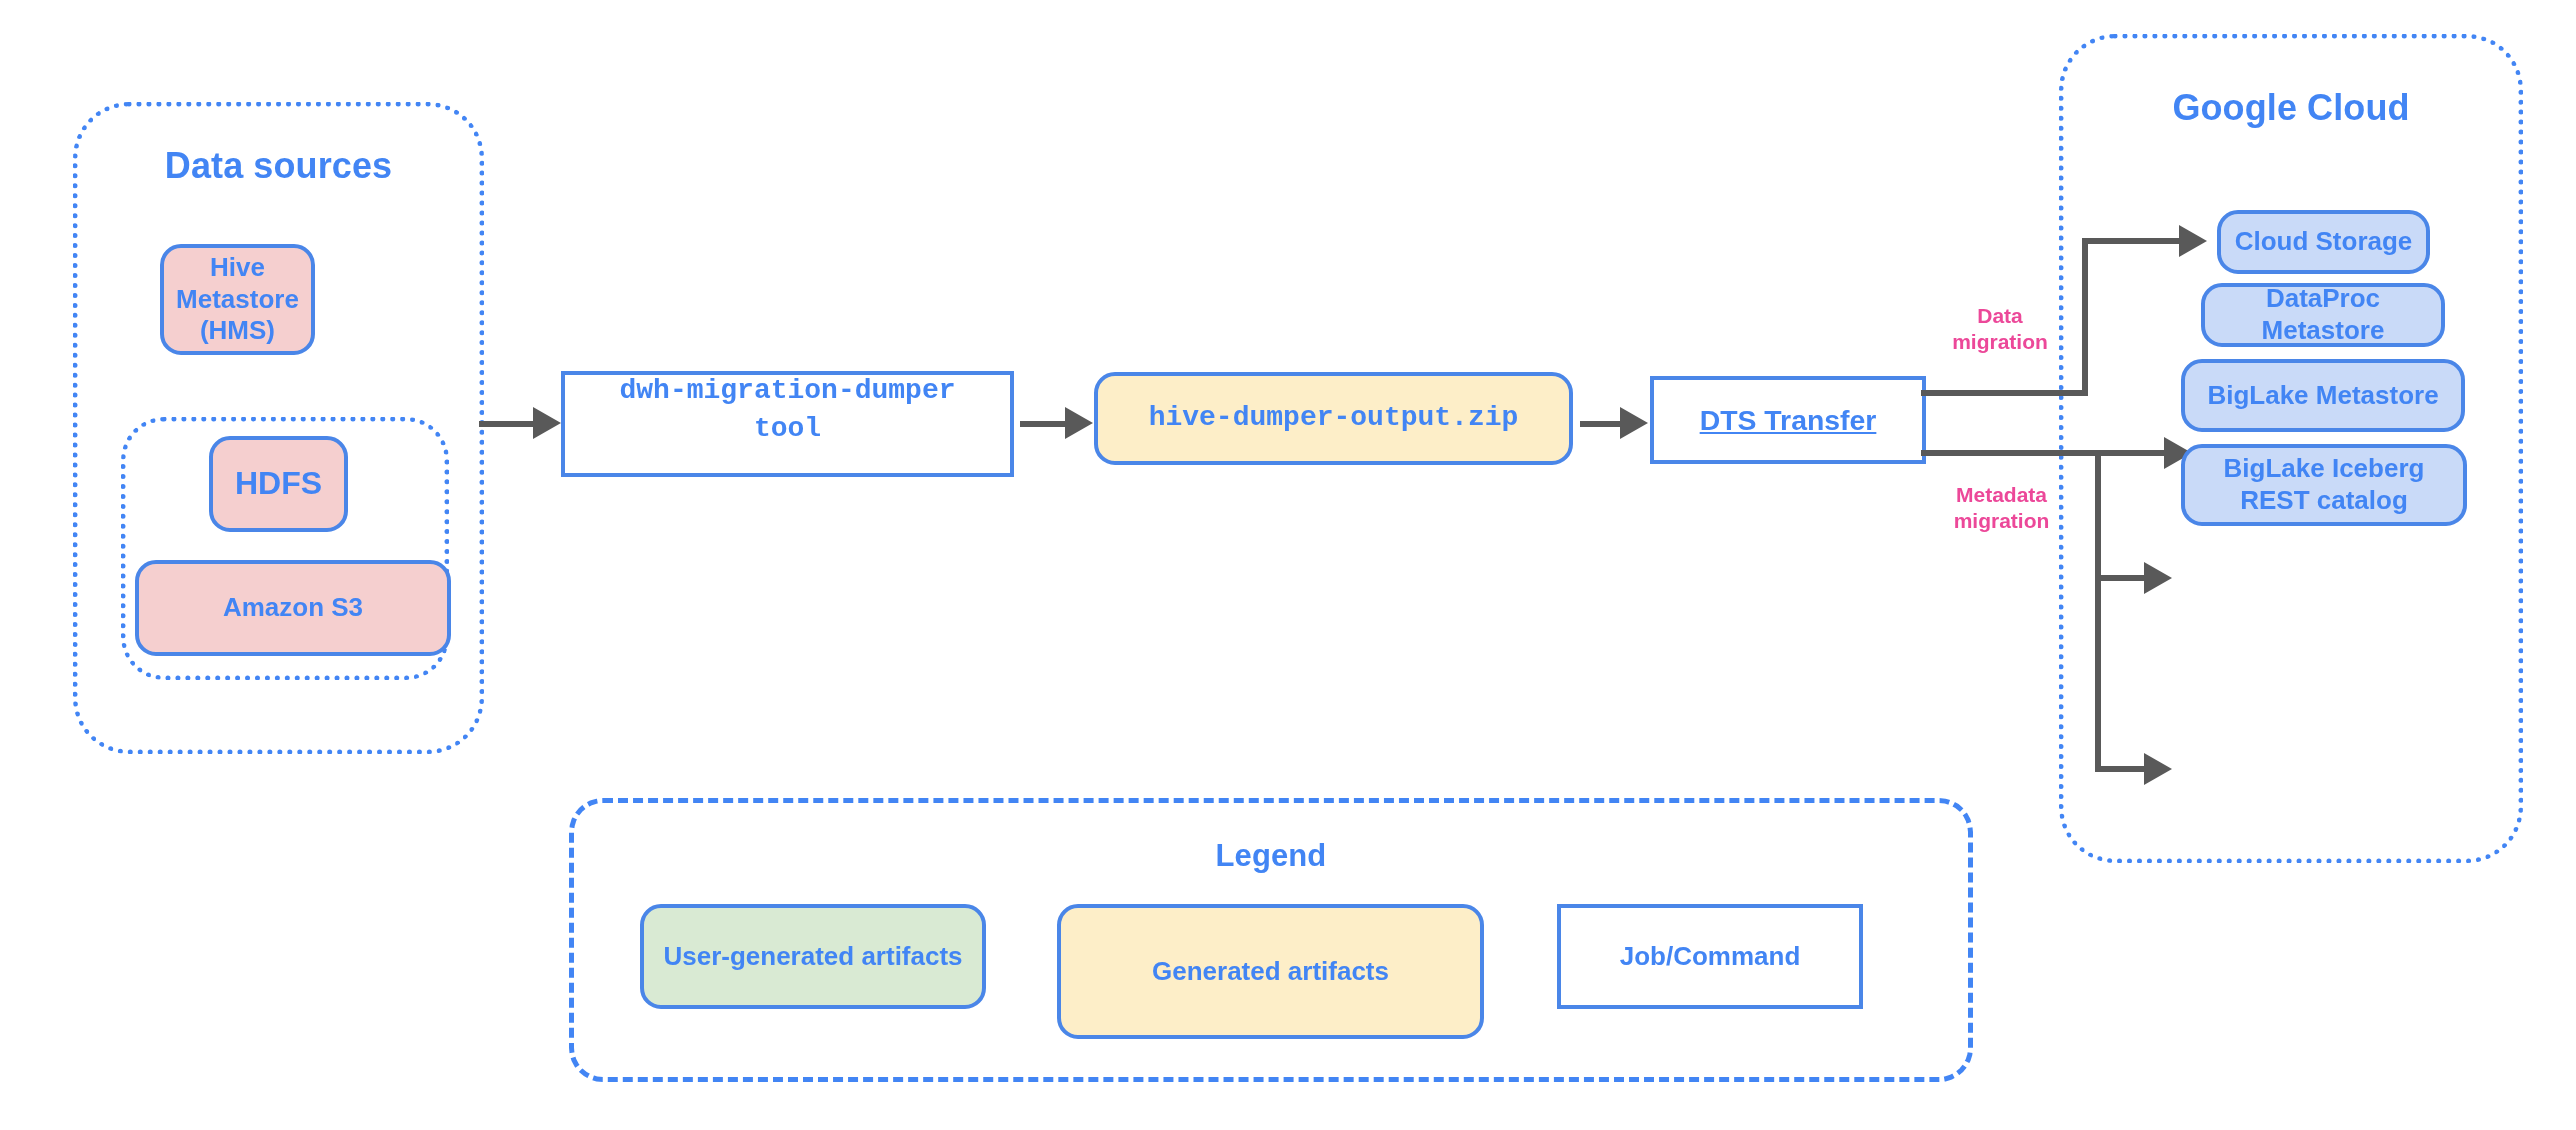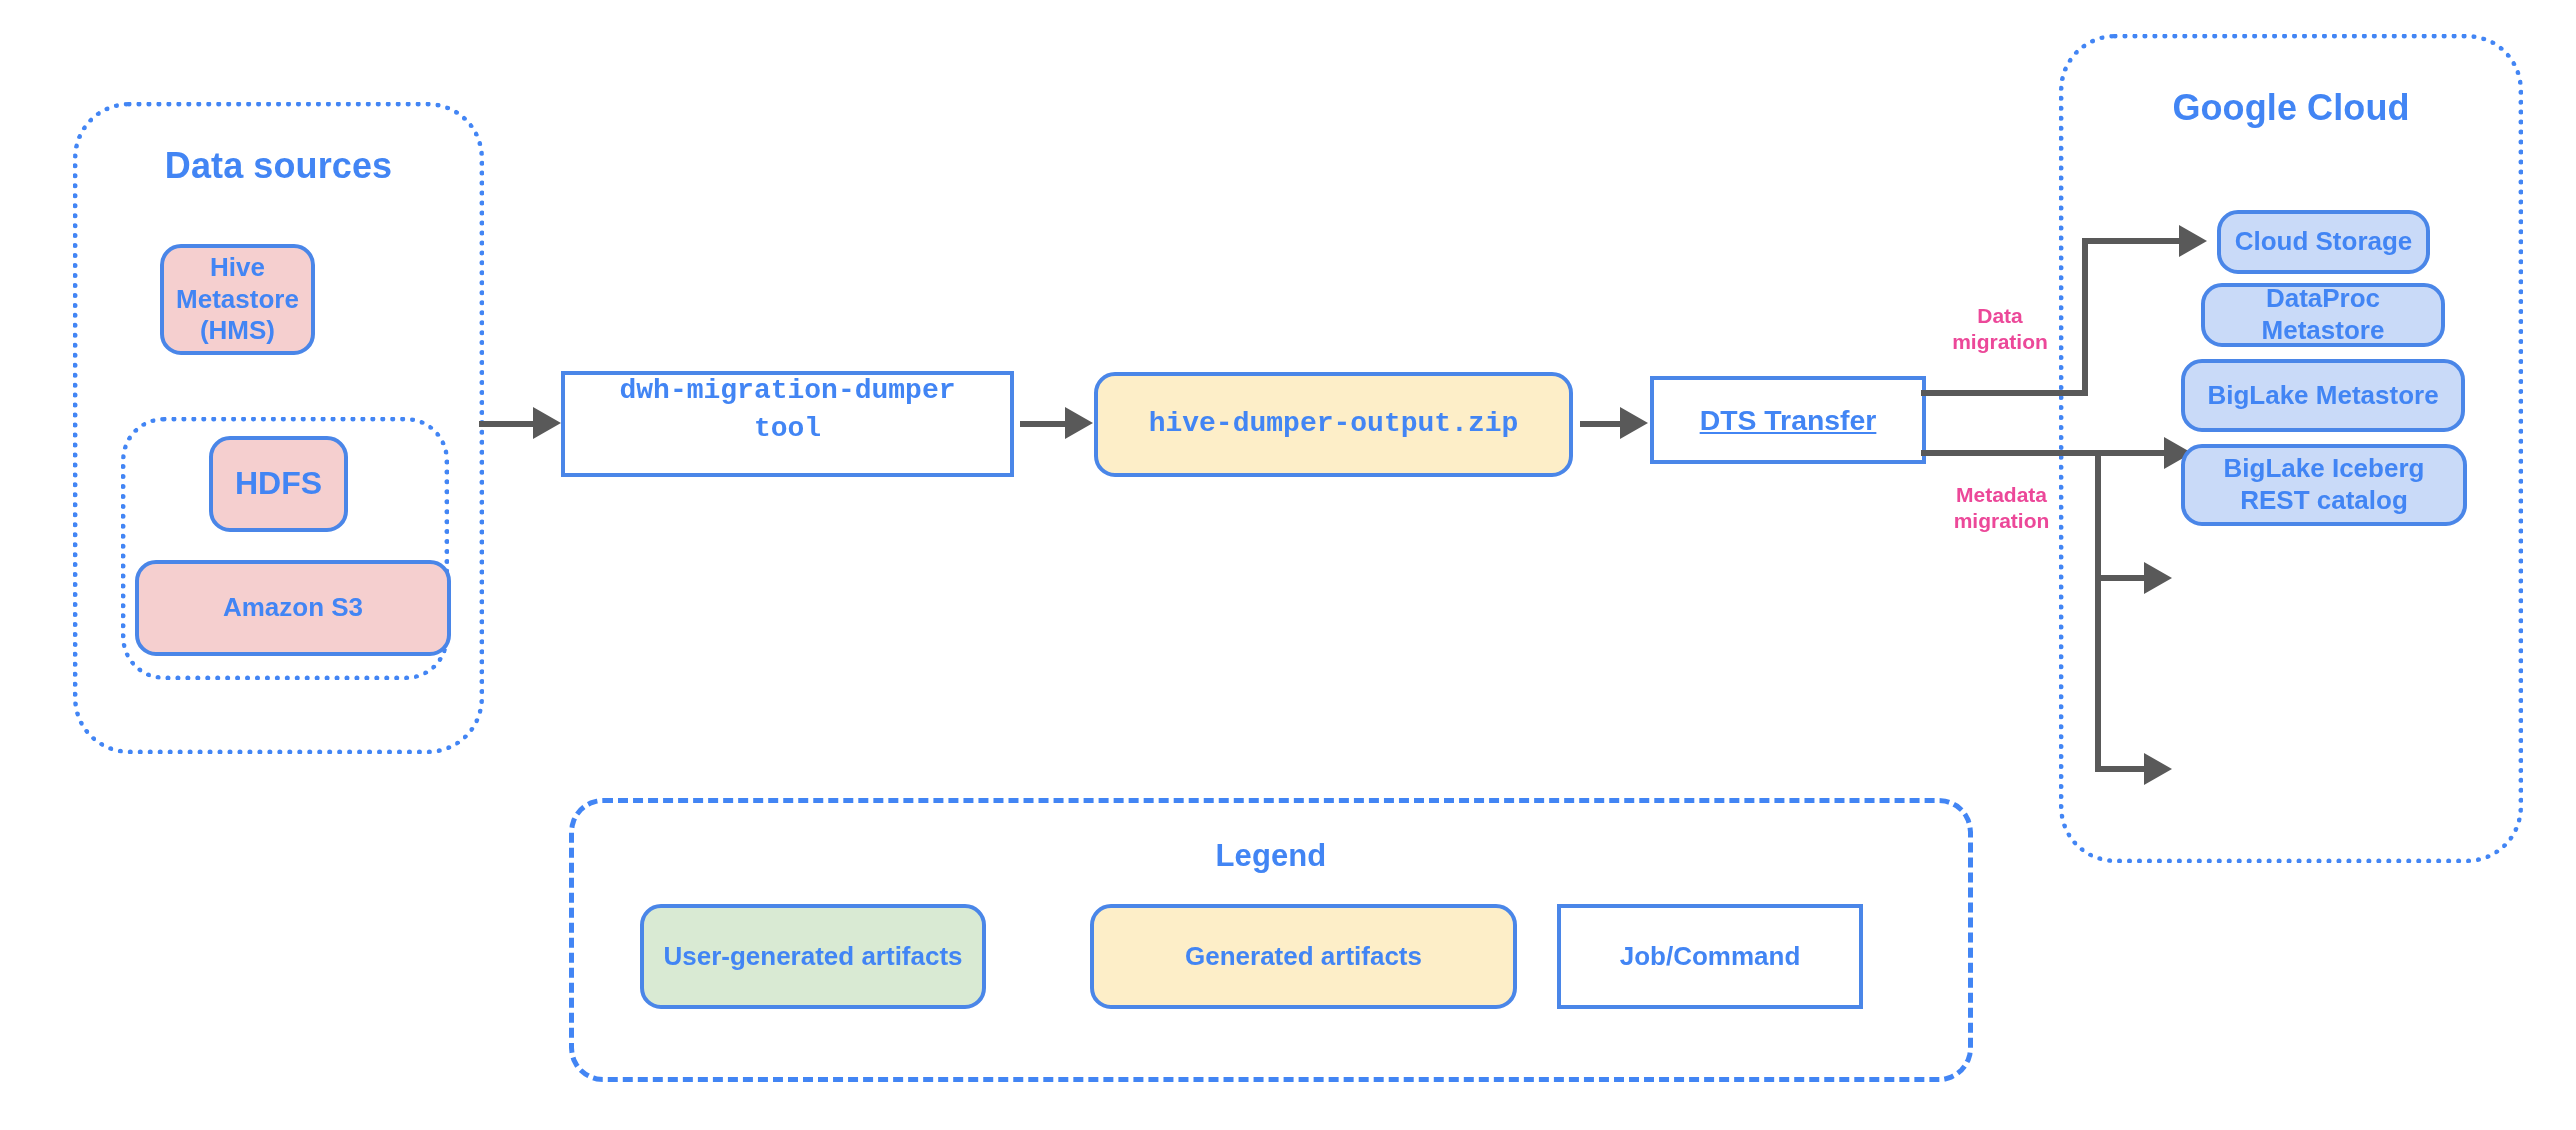--- a/index.html
+++ b/index.html
@@ -125,21 +125,21 @@
   <div style="position:absolute; left:561px; top:357px; width:453px; height:106px; display:flex; align-items:center; justify-content:center; pointer-events:none;">
     <div class="mono" style="color:#4285f4; font-size:28px; line-height:1.35; text-align:center;">
       <div>dwh-migration-dumper</div>
       <div>tool</div>
     </div>
   </div>
 
   <div class="conn conn-h" style="left:1020px; top:421px; width:47px;"></div>
   <div class="arrowhead" style="left:1065px; top:407px;"></div>
 
-  <div class="node rounded fill-yellow mono" style="left:1094px; top:372px; width:479px; height:105px; font-size:28px;">
+  <div class="node rounded fill-yellow mono" style="left:1094px; top:372px; width:479px; height:93px; font-size:28px;">
     <span>hive-dumper-output.zip</span>
   </div>
 
   <div class="conn conn-h" style="left:1580px; top:421px; width:42px;"></div>
   <div class="arrowhead" style="left:1620px; top:407px;"></div>
 
   <div class="node square fill-white" style="left:1650px; top:376px; width:276px; height:88px; font-size:28.4px;text-decoration:underline;">
     <span>DTS Transfer</span>
   </div>
 
@@ -190,21 +190,21 @@
   </div>
 
   <div class="group group-dashed" style="left:569px; top:798px; width:1404px; height:284px;"></div>
 
   <div class="group-title" style="left:569px; top:838px; width:1404px; font-size:31px;">Legend</div>
 
   <div class="node rounded fill-green" style="left:640px; top:904px; width:346px; height:105px; font-size:26px;">
     <span style="white-space:pre-line;">User-generated artifacts</span>
   </div>
 
-  <div class="node rounded fill-yellow" style="left:1057px; top:904px; width:427px; height:105px; font-size:26px;margin-left:33px;">
+  <div class="node rounded fill-yellow" style="left:1057px; top:904px; width:427px; height:135px; font-size:26px;">
     <span>Generated artifacts</span>
   </div>
 
   <div class="node square fill-white" style="left:1557px; top:904px; width:306px; height:105px; font-size:26px;">
     <span>Job/Command</span>
   </div>
 
 </div>
 
 

